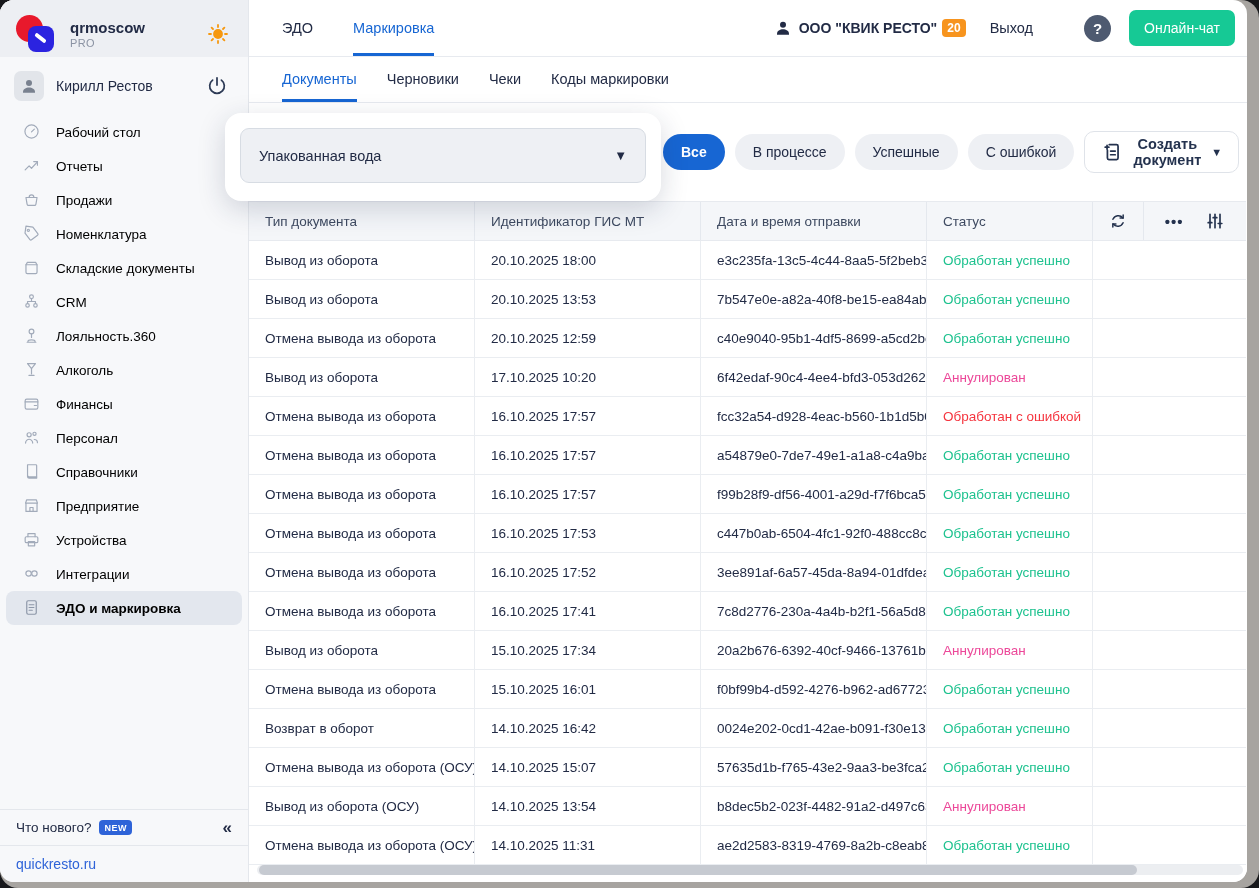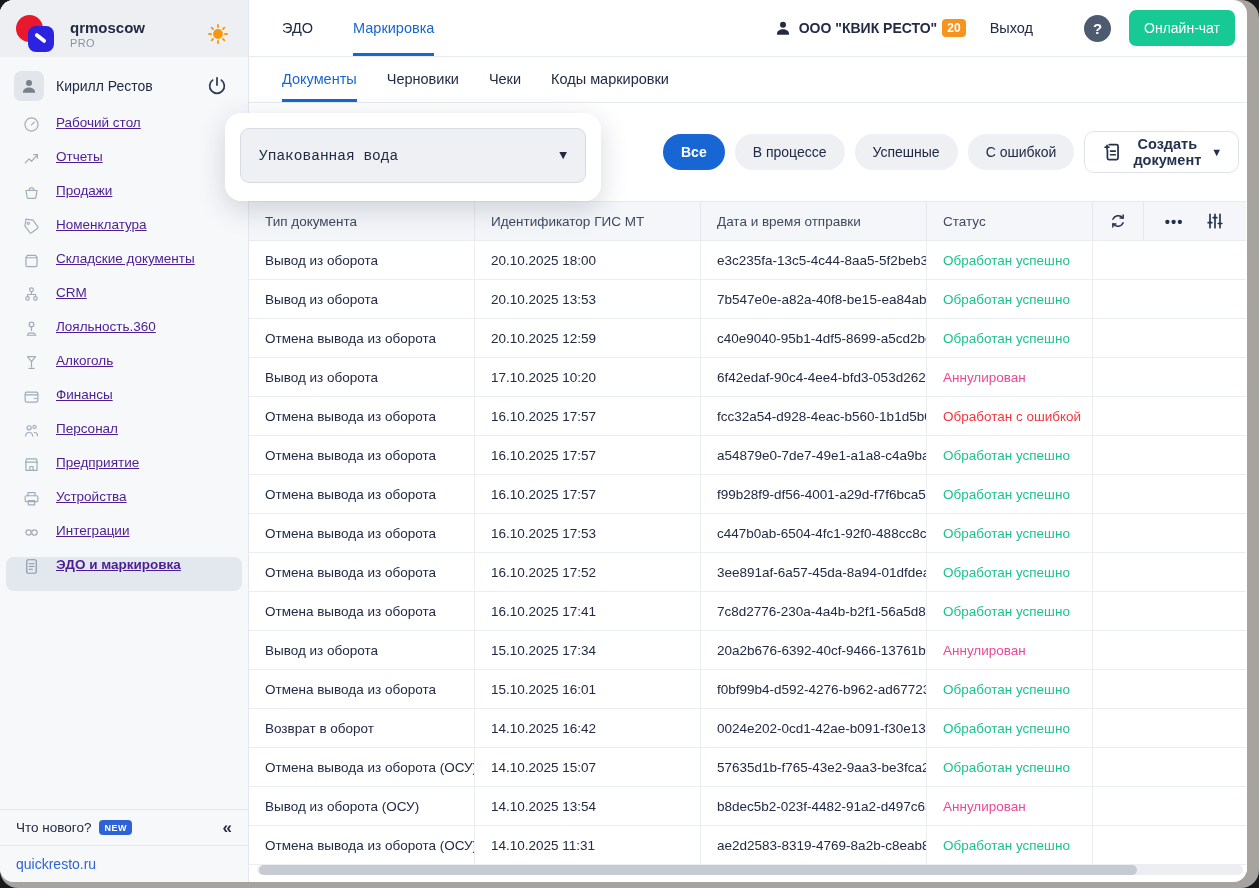--- a/index.html
+++ b/index.html
@@ -62,24 +62,24 @@
   .avatar {
     width:30px; height:30px; border-radius:7px;
     background:#e2e5ea; display:flex; align-items:center; justify-content:center;
     color:#79818f;
   }
   .user-name { margin-left:12px; flex:1; font-size:14px; color:#222b45; }
   .power { width:22px; height:22px; color:#2c3a55; cursor:pointer; }
 
   .menu { margin-top:6px; }
   .menu-item {
-    height:34px; display:flex; 
+    height:34px; display:flex; align-items:center;
     padding:0 10px 0 16px; margin:0 6px;
     border-radius:8px; cursor:pointer;
-    color:#4c1d95; font-size:13.5px;text-decoration:underline;
+    color:#000000; font-size:13.5px;
   }
   .menu-item .mi-icon { width:20px; height:20px; color:#a2abba; margin-right:14px; flex:0 0 auto; display:flex; }
   .menu-item.active { background:#e3e7ee; font-weight:700; }
   .menu-item.active .mi-icon { color:#8d97a8; }
 
   .sb-footer { margin-top:auto; }
   .sb-footer .row1 {
     border-top:1px solid #e4e7ec;
     height:36px; display:flex; align-items:center;
     padding:0 16px;
@@ -140,24 +140,23 @@
     display:flex; align-items:center; font-size:14.5px; color:#222b45;
     cursor:pointer; border-bottom:3px solid transparent; padding-top:2px;
   }
   .subtab.active { color:#1766d3; border-bottom-color:#1766d3; }
 
   .content { position:relative; flex:1; background:#fff; }
 
   
   .select-card {
     position:absolute; left:-24px; top:10px; z-index:30;
-    width:376px; height:88px;
+    width:436px; height:88px;
     background:#fff; border-radius:16px;
     box-shadow:0 8px 28px rgba(30,40,70,.18);
-    font-family:Liberation Mono, monospace;
   }
   .select-box {
     position:absolute; left:15px; top:15px; right:15px; height:55px;
     background:#eef0f4; border:1px solid #d7dce3; border-radius:9px;
     display:flex; align-items:center; padding:0 18px;
     cursor:pointer;
   }
   .select-value { flex:1; font-size:14.5px; color:#222b45; }
   .select-caret { color:#222b45; font-size:13px; }
 
@@ -370,20 +369,29 @@
             <svg width="19" height="19" viewBox="0 0 24 24" fill="none" stroke="currentColor" stroke-width="1.5" stroke-linecap="round" stroke-linejoin="round">
               <circle cx="9" cy="8.6" r="2.6"></circle>
               <circle cx="15.8" cy="7.4" r="2"></circle>
               <path d="M4.5 19c0-3.4 3-4.8 4.5-4.8S13.5 15.6 13.5 19"></path>
               <path d="M15.5 14.5c2.3 0 4 1.7 4 4"></path>
             </svg>
           </span>
           <span>Персонал</span>
         </div>
 
+        <div class="menu-item">
+          <span class="mi-icon">
+            <svg width="19" height="19" viewBox="0 0 24 24" fill="none" stroke="currentColor" stroke-width="1.5" stroke-linecap="round" stroke-linejoin="round">
+              <path d="M7 3.5h10.5a1 1 0 0 1 1 1V19H9a2 2 0 0 1-2-2z"></path>
+              <path d="M7 17a2 2 0 0 0 2 2h9.5v1.5H9A2.4 2.4 0 0 1 7 18.5z"></path>
+            </svg>
+          </span>
+          <span>Справочники</span>
+        </div>
 
         <div class="menu-item">
           <span class="mi-icon">
             <svg width="19" height="19" viewBox="0 0 24 24" fill="none" stroke="currentColor" stroke-width="1.5" stroke-linecap="round" stroke-linejoin="round">
               <path d="M4.5 9l1.3-4h12.4l1.3 4"></path>
               <path d="M5 9h14v10.5H5z"></path>
               <path d="M10 19.5v-5h4v5"></path>
             </svg>
           </span>
           <span>Предприятие</span>

